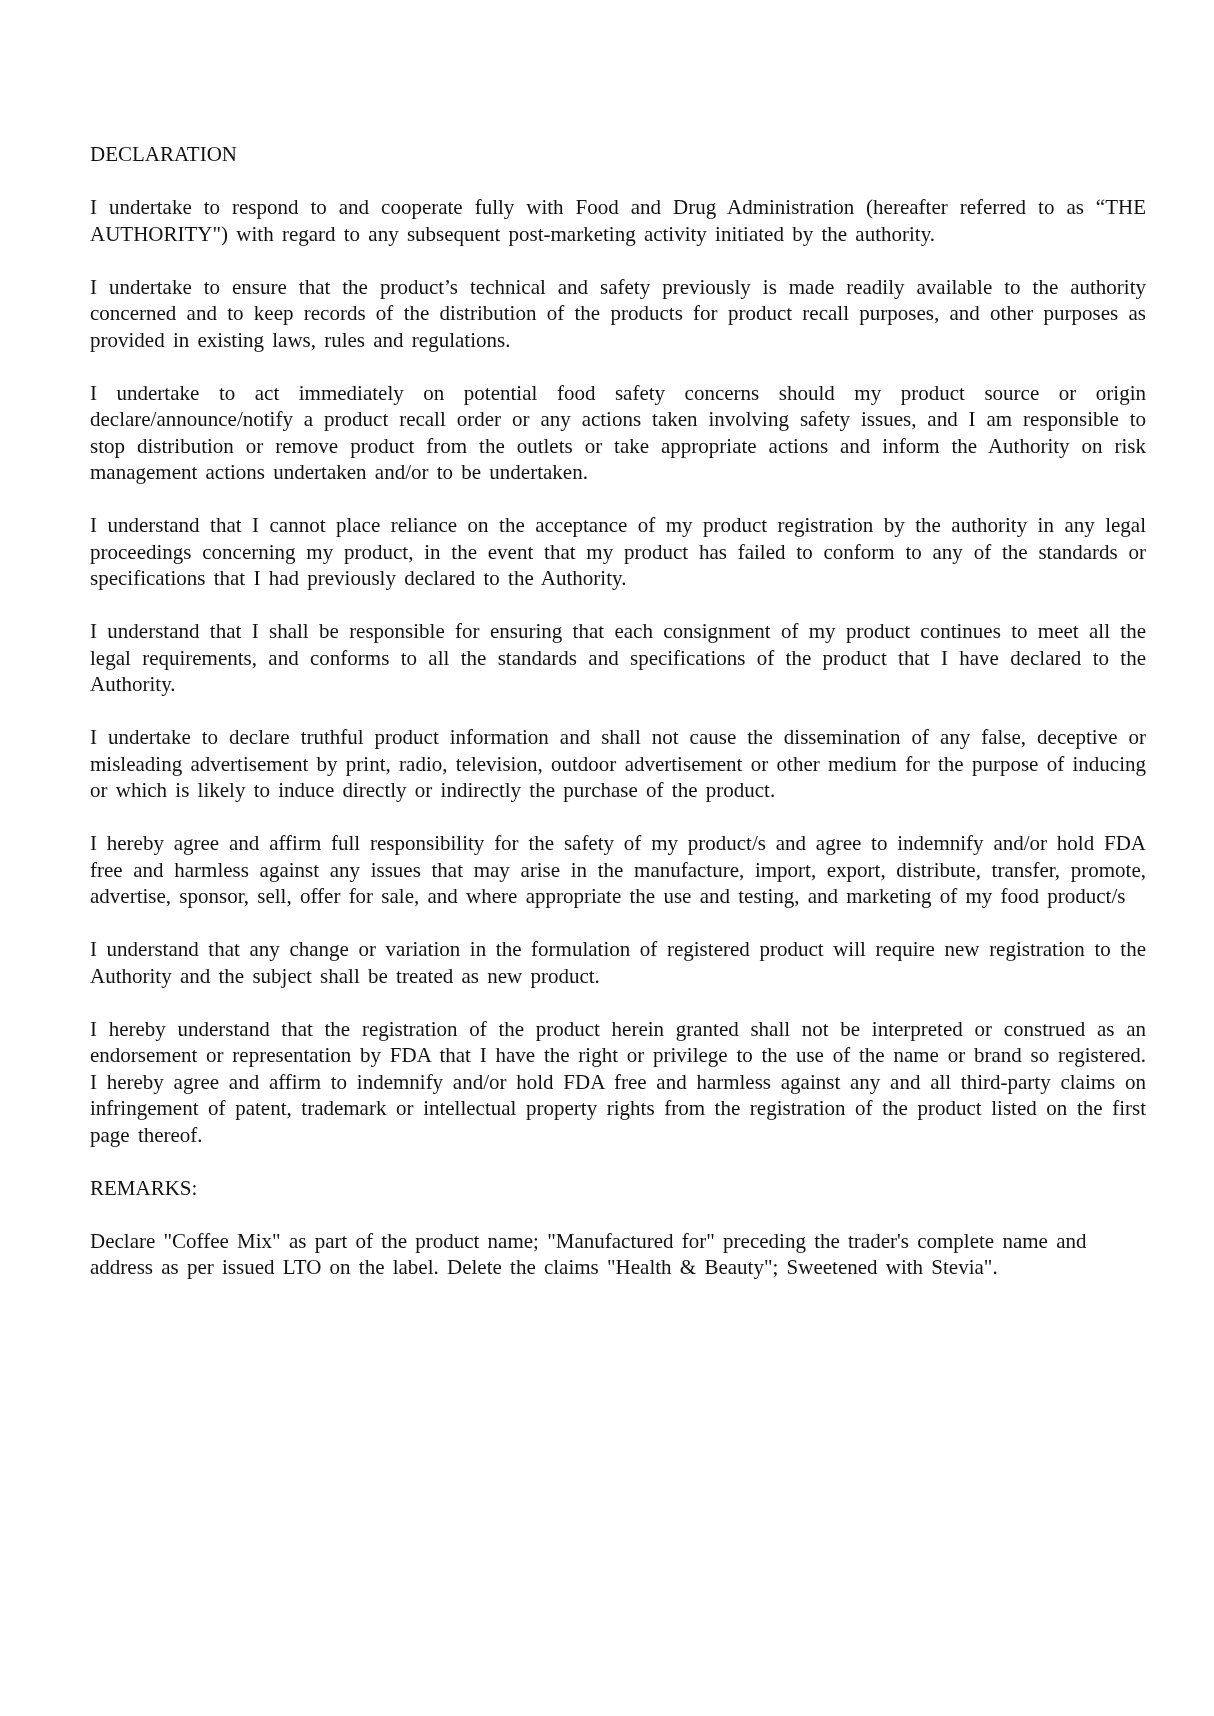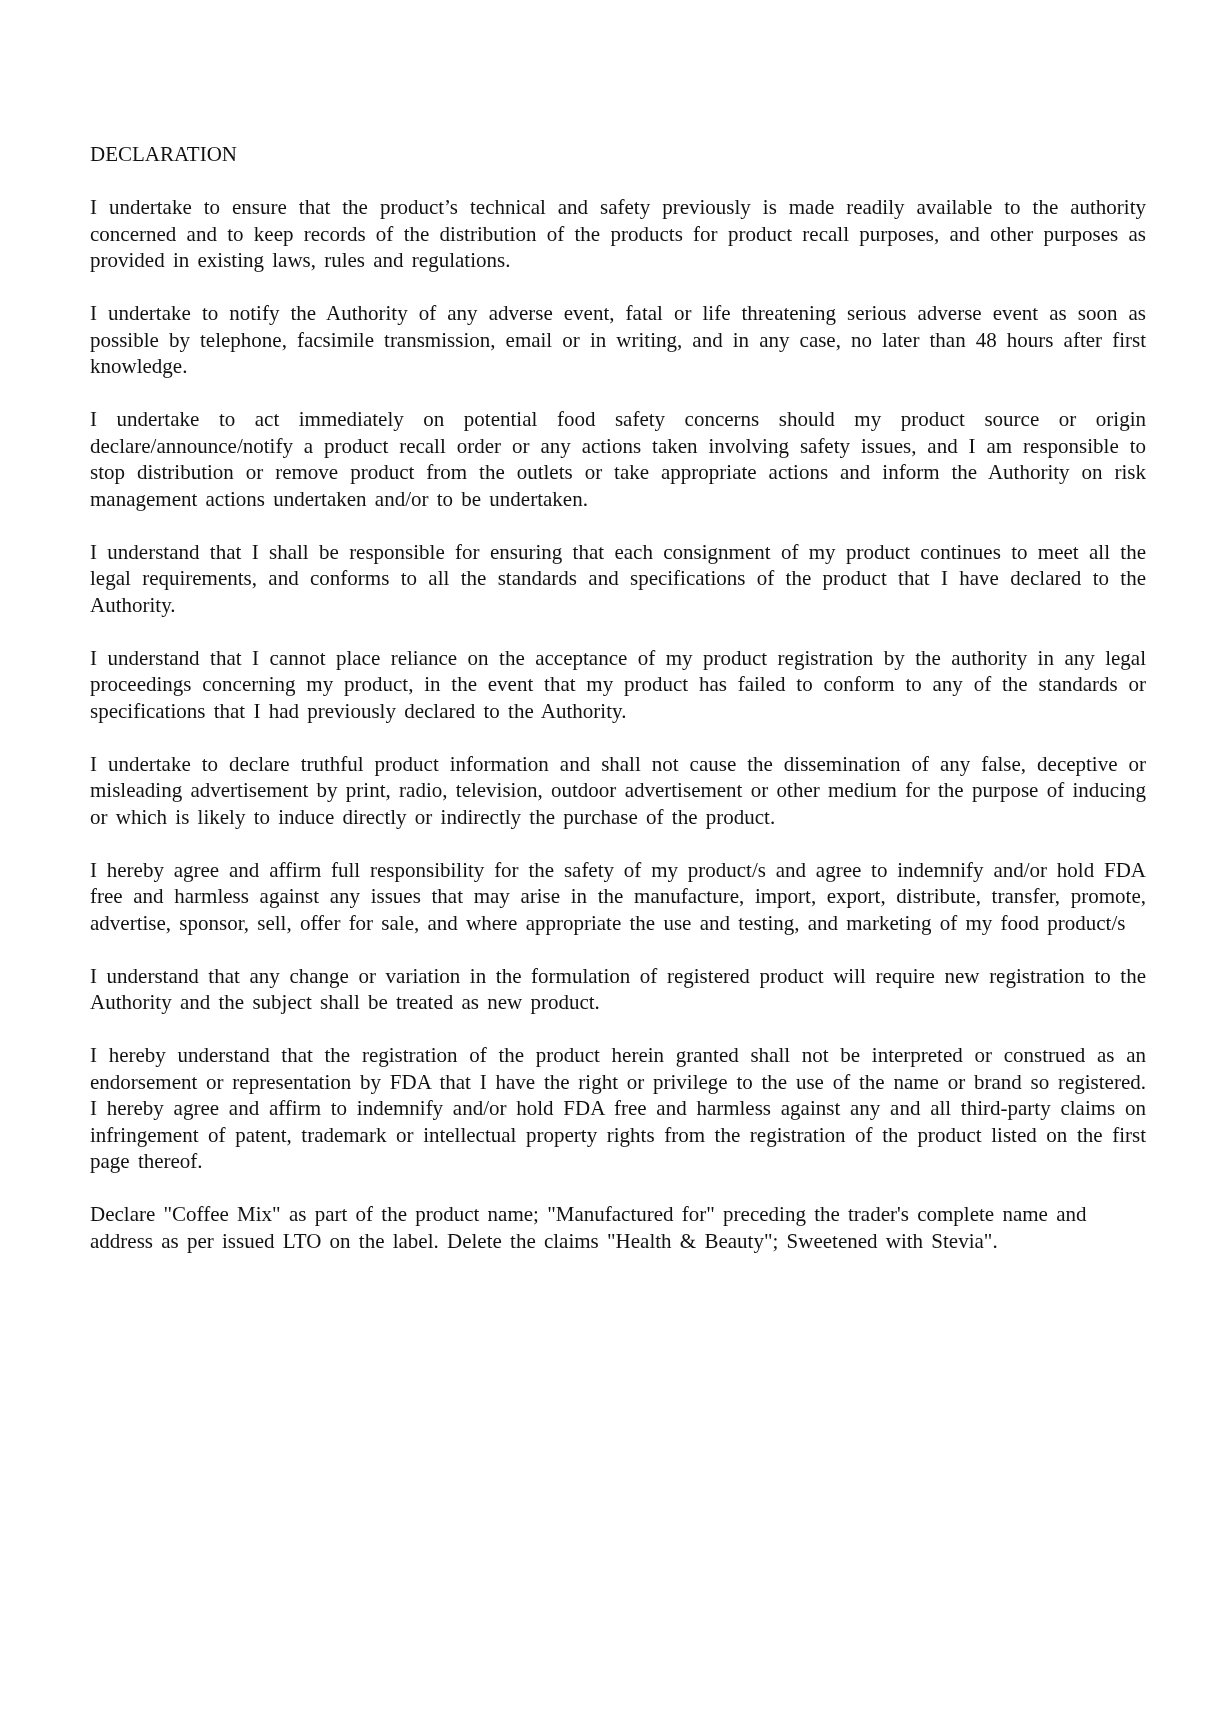--- a/index.html
+++ b/index.html
@@ -42,27 +42,28 @@
   }
 </style>
 </head>
 <body>
 
 <div class="page">
   <div class="content">
 
     <div class="heading">DECLARATION</div>
 
+    <p class="para">I undertake to respond to and cooperate fully with Food and Drug Administration (hereafter referred to as “THE AUTHORITY") with regard to any subsequent post-marketing activity initiated by the authority.</p>
     <p class="para">I undertake to ensure that the product’s technical and safety previously is made readily available to the authority concerned and to keep records of the distribution of the products for product recall purposes, and other purposes as provided in existing laws, rules and regulations.</p>
-    <p class="para">I undertake to notify the Authority of any adverse event, fatal or life threatening serious adverse event as soon as possible by telephone, facsimile transmission, email or in writing, and in any case, no later than 48 hours after first knowledge.</p>
     <p class="para">I undertake to act immediately on potential food safety concerns should my product source or origin declare/announce/notify a product recall order or any actions taken involving safety issues, and I am responsible to stop distribution or remove product from the outlets or take appropriate actions and inform the Authority on risk management actions undertaken and/or to be undertaken.</p>
+    <p class="para">I understand that I cannot place reliance on the acceptance of my product registration by the authority in any legal proceedings concerning my product, in the event that my product has failed to conform to any of the standards or specifications that I had previously declared to the Authority.</p>
     <p class="para">I understand that I shall be responsible for ensuring that each consignment of my product continues to meet all the legal requirements, and conforms to all the standards and specifications of the product that I have declared to the Authority.</p>
-    <p class="para">I understand that I cannot place reliance on the acceptance of my product registration by the authority in any legal proceedings concerning my product, in the event that my product has failed to conform to any of the standards or specifications that I had previously declared to the Authority.</p>
     <p class="para">I undertake to declare truthful product information and shall not cause the dissemination of any false, deceptive or misleading advertisement by print, radio, television, outdoor advertisement or other medium for the purpose of inducing or which is likely to induce directly or indirectly the purchase of the product.</p>
     <p class="para">I hereby agree and affirm full responsibility for the safety of my product/s and agree to indemnify and/or hold FDA free and harmless against any issues that may arise in the manufacture, import, export, distribute, transfer, promote, advertise, sponsor, sell, offer for sale, and where appropriate the use and testing, and marketing of my food product/s</p>
     <p class="para">I understand that any change or variation in the formulation of registered product will require new registration to the Authority and the subject shall be treated as new product.</p>
     <p class="para">I hereby understand that the registration of the product herein granted shall not be interpreted or construed as an endorsement or representation by FDA that I have the right or privilege to the use of the name or brand so registered. I hereby agree and affirm to indemnify and/or hold FDA free and harmless against any and all third-party claims on infringement of patent, trademark or intellectual property rights from the registration of the product listed on the first page thereof.</p>
 
+    <div class="heading">REMARKS:</div>
 
     <p class="para remarks">Declare "Coffee Mix" as part of the product name; "Manufactured for" preceding the trader's complete name and address as per issued LTO on the label. Delete the claims "Health &amp; Beauty"; Sweetened with Stevia".</p>
 
   </div>
 </div>
 
 </body></html>

